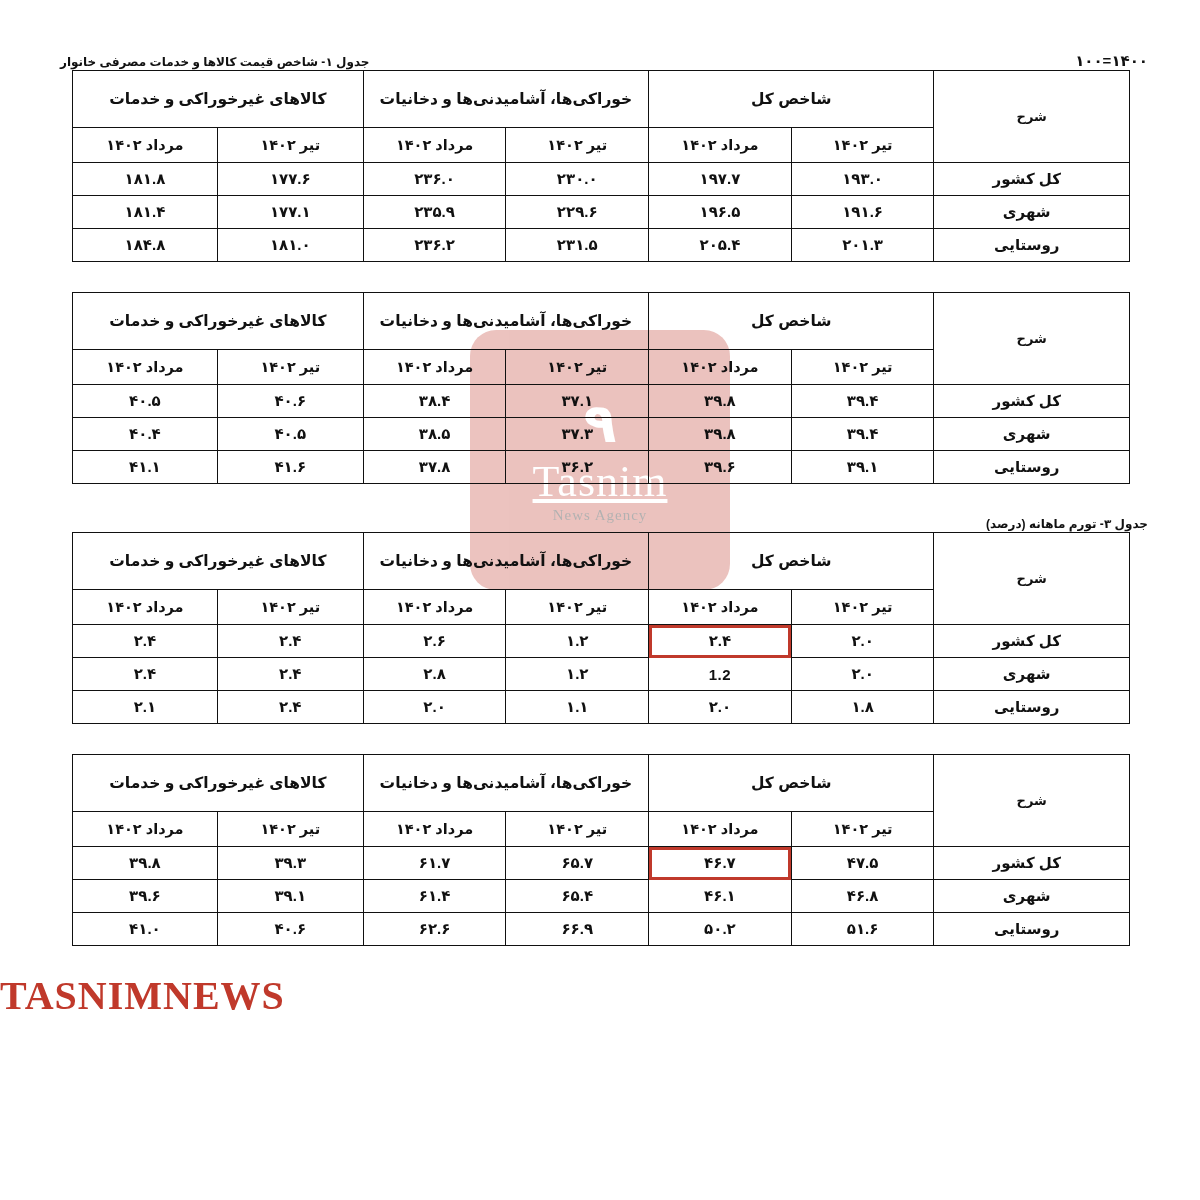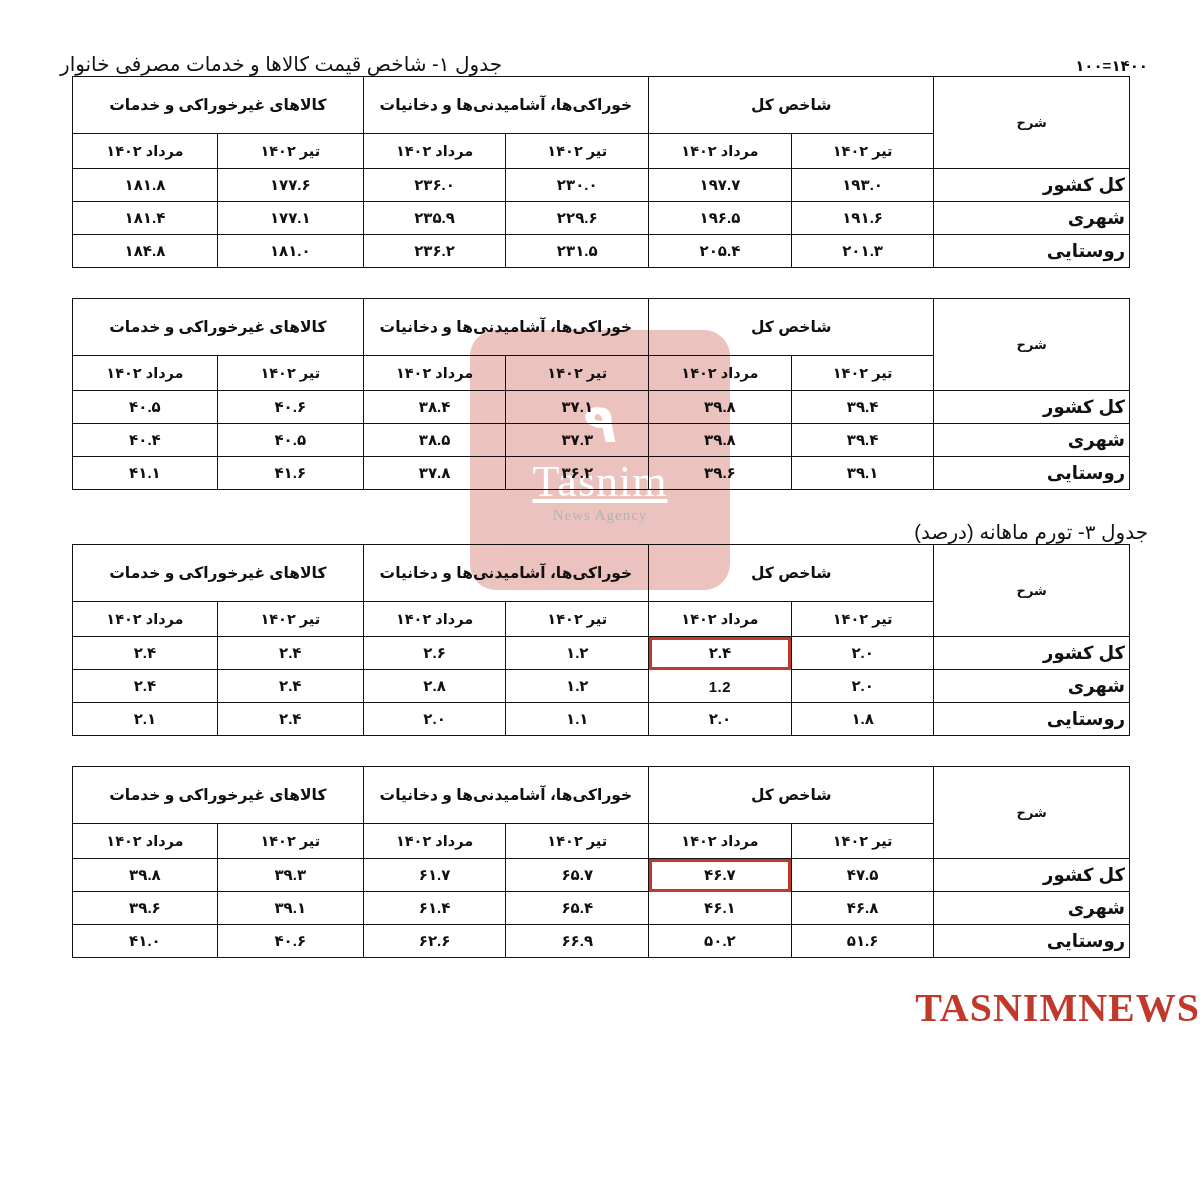--- a/index.html
+++ b/index.html
@@ -76,22 +76,22 @@
     padding: 52px 52px 0 60px;
     box-sizing: border-box;
   }
   .base-note {
     font-size: 15px;
     font-weight: bold;
     direction: rtl;
     margin-left: 14px;
   }
   .caption {
-    font-size: 20px;
-    font-weight: normal;
+    font-size: 12px;
+    font-weight: bold;
     direction: rtl;
   }
 
   .caption-row {
     padding: 0 52px 0 60px;
     box-sizing: border-box;
     text-align: right;
   }
 
   .tbl-wrap {
@@ -118,40 +118,39 @@
   }
   table.stat th.grp {
     height: 56px;
     font-size: 15.5px;
   }
   table.stat th.sub {
     height: 34px;
     font-size: 14.5px;
   }
   table.stat td.rowlabel {
-    text-align: right;
-    padding-right: 4px;
-    font-size: 18px;
+    padding-right: 10px;
+    font-size: 15px;
   }
   table.stat th.desc {
     font-size: 13px;
   }
   td.num {
     font-size: 15.5px;
     letter-spacing: 0.5px;
   }
   td.highlight {
     outline: 3px solid #c0392b;
     outline-offset: -3px;
   }
   .gap-md { height: 30px; }
 
   .footer {
     margin-top: 26px;
-    text-align: right;
+    text-align: left;
   }
   .footer .brand {
     display: inline-block;
     color: #c0392b;
     font-family: "Liberation Serif", "DejaVu Serif", serif;
     font-weight: bold;
     font-size: 40px;
     letter-spacing: 1px;
   }
 </style>

